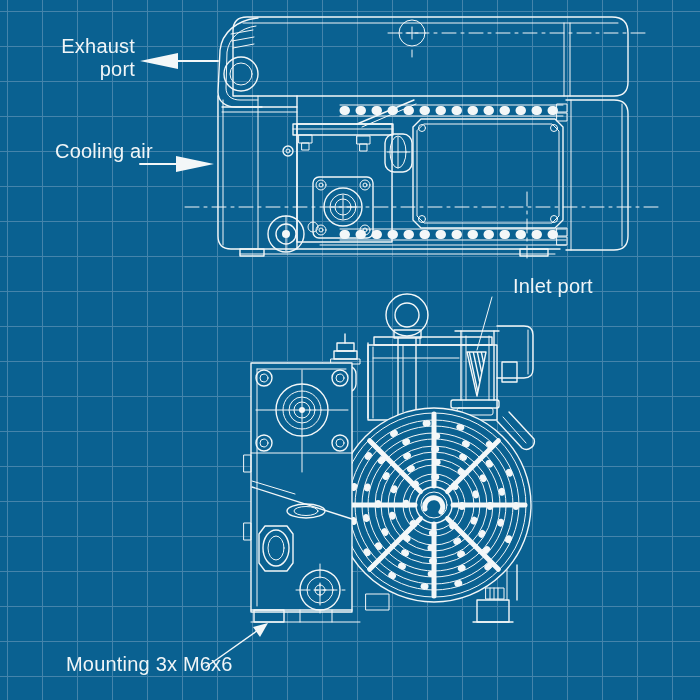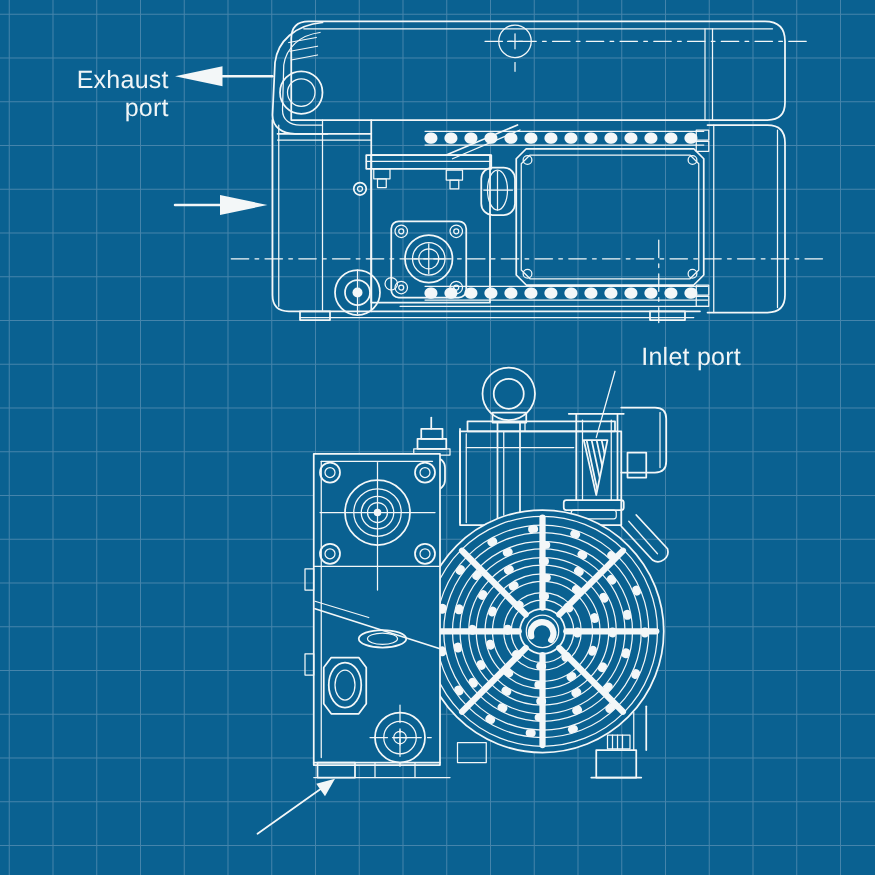--- a/index.html
+++ b/index.html
@@ -23,21 +23,21 @@
   svg.art .divA{stroke-width:6;stroke-dasharray:2 32.3;}
   svg.art .divB{stroke-width:6;stroke-dasharray:2 28.9;stroke-dashoffset:14;}
   svg.art .divC{stroke-width:6;stroke-dasharray:2 27.3;}
   svg.art .divD{stroke-width:6;stroke-dasharray:2 25.0;stroke-dashoffset:12;}
   svg.art .divE{stroke-width:6;stroke-dasharray:2 20.0;}
   svg.art .spoke{stroke-width:5;}
   .label{
     position:absolute;color:var(--text,#f0f5f7);font-size:20px;line-height:23px;
     letter-spacing:0.2px;white-space:nowrap;
   }
-  .label.exhaust{left:30px;top:35px;width:105px;text-align:right;margin-top:18px;}
+  .label.exhaust{left:30px;top:35px;width:105px;text-align:right;}
   .label.cooling{left:55px;top:140px;}
   .label.inlet{left:474px;top:275px;margin-left:39px;}
   .label.mounting{left:66px;top:653px;}
 </style>
 </head>
 <body>
 
 <div class="canvas">
 
   <svg class="art" width="700" height="700" viewBox="0 0 700 700">
@@ -338,15 +338,17 @@
         <line x1="206" y1="667" x2="261" y2="628"></line>
         <polygon class="fill" points="268,623 253,627 260,637"></polygon>
       </g>
     </g>
   </svg>
 
   <div class="label exhaust">
     <span>Exhaust</span><br>
     <span>port</span>
   </div>
+  <div class="label cooling">Cooling air</div>
   <div class="label inlet">Inlet port</div>
+  <div class="label mounting">Mounting 3x M6x6</div>
 
 </div>
 
 </body></html>

